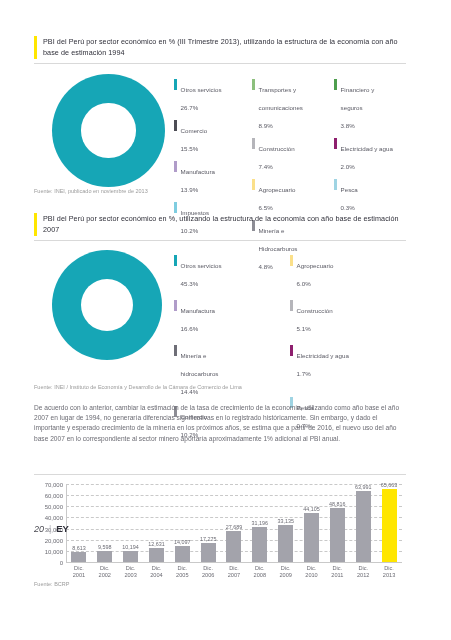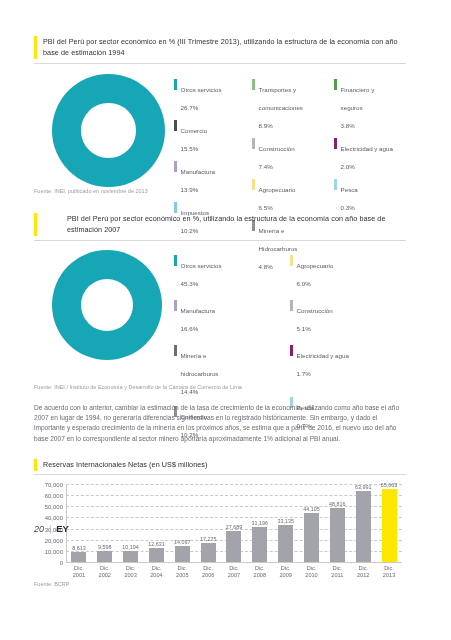--- a/index.html
+++ b/index.html
@@ -241,21 +241,21 @@
       </div>
       <div class="lg-item">
         <span class="lg-sw" style="background:#9fd4e3"></span>
         <span><span class="lg-txt">Pesca</span><br><span class="lg-val">0.3%</span></span>
       </div>
     </div>
   </div>
 
   <div class="source" style="left:34px; top:187px;">Fuente: INEI, publicado en noviembre de 2013</div>
 
-  <div class="sec-head" style="left:34px; top:213px; width:372px; min-height:23px;gap:24px;">
+  <div class="sec-head" style="left:34px; top:213px; width:372px; min-height:23px;">
     <div class="sec-accent"></div>
     <div class="sec-title">PBI del Perú por sector económico en %, utilizando la estructura de la economía con año base de estimación 2007</div>
   </div>
   <div class="rule" style="left:34px; top:240px; width:372px;"></div>
 
   <div class="donut-wrap" style="left:52px; top:250px;">
     <div class="donut" id="donut2" style="width: 110px; height: 110px; background: conic-gradient(rgb(22, 166, 182) 345deg, rgb(22, 166, 182) 508.08deg, rgb(176, 156, 201) 508.08deg, rgb(176, 156, 201) 567.84deg, rgb(141, 141, 149) 567.84deg, rgb(141, 141, 149) 619.68deg, rgb(181, 181, 186) 619.68deg, rgb(181, 181, 186) 656.4deg, rgb(251, 224, 138) 656.4deg, rgb(251, 224, 138) 678deg, rgb(181, 181, 186) 678deg, rgb(181, 181, 186) 696.36deg, rgb(142, 31, 110) 696.36deg, rgb(142, 31, 110) 702.48deg, rgb(159, 212, 227) 702.48deg, rgb(159, 212, 227) 705deg);"></div>
   </div>
 
   <div class="legend" style="left:174px; top:254px; width:236px;">
@@ -295,24 +295,20 @@
         <span class="lg-sw" style="background:#9fd4e3"></span>
         <span><span class="lg-txt">Pesca</span><br><span class="lg-val">0.7%</span></span>
       </div>
     </div>
   </div>
 
   <div class="source" style="left:34px; top:383px;">Fuente: INEI / Instituto de Economía y Desarrollo de la Cámara de Comercio de Lima</div>
 
   <div class="para" style="left:34px; top:403px; width:372px;">De acuerdo con lo anterior, cambiar la estimación de la tasa de crecimiento de la economía, utilizando como año base el año 2007 en lugar de 1994, no generaría diferencias significativas en lo registrado históricamente. Sin embargo, y dado el importante y esperado crecimiento de la minería en los próximos años, se estima que a partir de 2016, el nuevo uso del año base 2007 en lo correspondiente al sector minero aportaría aproximadamente 1% adicional al PBI anual.</div>
 
-  <div class="sec-head" style="left:34px; top:459px; width:372px; min-height:12px;">
-    <div class="sec-accent"></div>
-    <div class="sec-title">Reservas Internacionales Netas (en US$ millones)</div>
-  </div>
   <div class="rule" style="left:34px; top:474px; width:372px;"></div>
 
   <div class="bc" style="left:34px; top:480px; width:372px; height:100px;">
 
     <div class="bc-plot" id="plot" style="left:32px; top:4px; width:336px; height:78px;">
       <div id="gridlayer">
           <div class="bc-grid" style="top: 0px;">
             <span class="bc-ylab">70,000</span>
           </div>
           <div class="bc-grid" style="top: 11.1429px;">

